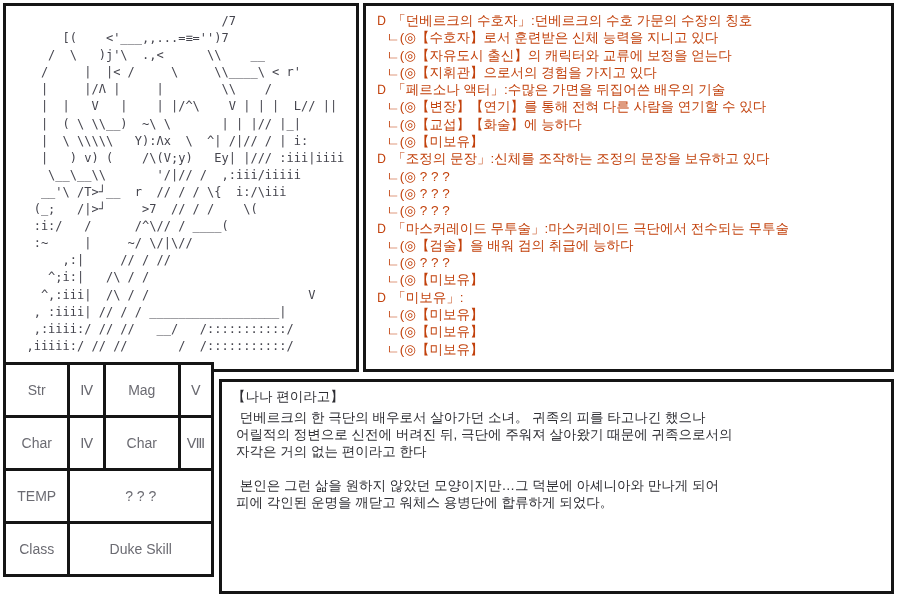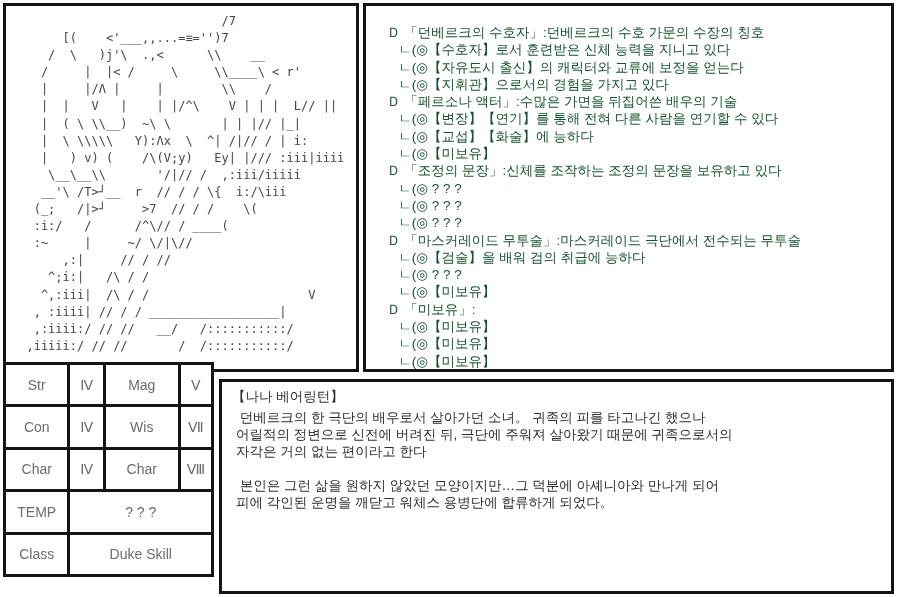--- a/index.html
+++ b/index.html
@@ -35,24 +35,24 @@
 
   .aa-pre {
     margin: 0; padding: 7px 6px;
     font-family: "DejaVu Sans Mono", "Liberation Mono", monospace;
     font-size: 12px; line-height: 17.1px;
     color: #45454e;
     white-space: pre;
   }
 
   .abilities-pre {
-    margin: 12px; padding: 6px 9px;
+    margin: 0; padding: 6px 9px;
     font-family: "Liberation Sans", "DejaVu Sans", sans-serif;
     font-size: 13.5px; line-height: 17.3px;
-    color: #14532d;
+    color: #c2410c;
     white-space: pre;
   }
 
   table.stats {
     width: 100%; height: 100%;
     border-collapse: collapse;
     table-layout: fixed;
   }
   table.stats td {
     border: 3px solid #151515;
@@ -132,46 +132,40 @@
   <div class="panel stats-panel">
     <table class="stats">
       <tbody>
           <tr>
         <td class="col-l1">Str</td>
         <td class="col-v1">Ⅳ</td>
         <td class="col-l2">Mag</td>
         <td class="col-v2">Ⅴ</td>
       </tr>
       <tr>
-        <td>Con</td>
-        <td>Ⅳ</td>
-        <td>Wis</td>
-        <td>Ⅶ</td>
-      </tr>
-      <tr>
         <td>Char</td>
         <td>Ⅳ</td>
         <td>Char</td>
         <td>Ⅷ</td>
       </tr>
       <tr>
         <td>TEMP</td>
         <td colspan="3">? ? ?</td>
       </tr>
       <tr>
         <td>Class</td>
         <td colspan="3">Duke Skill</td>
       </tr>
     </tbody>
       </table>
   </div>
 
   <div class="panel bio-panel">
     <div class="bio-inner">
-      <div class="bio-title">【나나 베어링턴】</div>
+      <div class="bio-title">【나나 편이라고】</div>
       <div class="bio-para"> 던베르크의 한 극단의 배우로서 살아가던 소녀。 귀족의 피를 타고나긴 했으나
 어릴적의 정변으로 신전에 버려진 뒤, 극단에 주워져 살아왔기 때문에 귀족으로서의
 자각은 거의 없는 편이라고 한다</div>
       <div class="bio-para"> 본인은 그런 삶을 원하지 않았던 모양이지만…그 덕분에 아셰니아와 만나게 되어
 피에 각인된 운명을 깨닫고 워체스 용병단에 합류하게 되었다。</div>
     </div>
   </div>
 
 </div>
 

